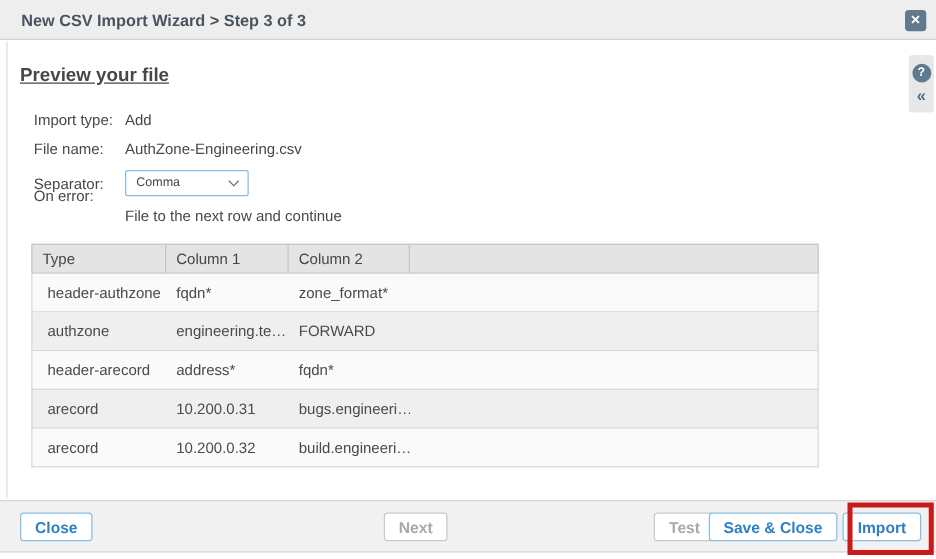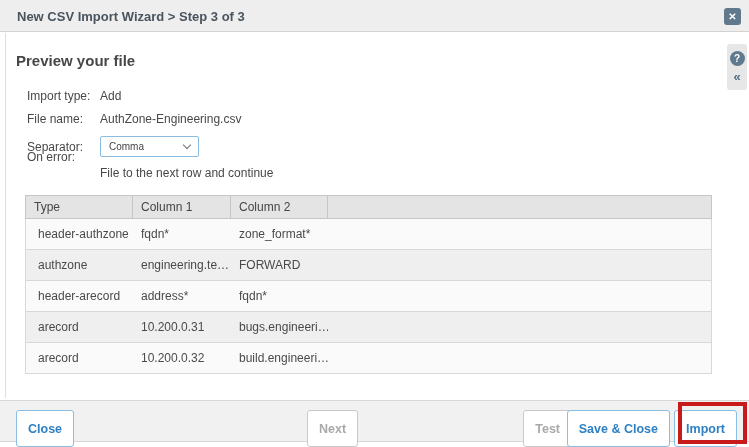--- a/index.html
+++ b/index.html
@@ -13,21 +13,21 @@
     font-weight:bold; color:#4a545e; }
   .close-btn { position:absolute; right:8px; top:8px; width:17px; height:17px;
     background:#61798c; border-radius:3px; color:#ffffff; font-size:10px;
     font-weight:bold; text-align:center; line-height:17px; cursor:pointer; }
 
   
   .content-left-border { position:absolute; left:5px; top:33px; width:1px;
     height:365px; background:#dedede; }
 
   .heading { position:absolute; left:16px; top:52px; font-size:15px;
-    font-weight:bold; color:#474747; }
+    font-weight:bold; color:#474747;text-decoration:underline; }
 
   .field-label { position:absolute; left:27px; font-size:12px; color:#484848; }
   .field-value { position:absolute; left:100px; font-size:12px; color:#484848; }
 
   
   .dropdown { position:absolute; left:100px; top:136px; width:99px; height:21px;
     background:#ffffff; border:1px solid #8abde2; border-radius:2px;
     display:flex; align-items:center; justify-content:space-between;
     padding:0 8px; cursor:pointer; }
   .dropdown-label { font-size:10px; color:#444444; }
@@ -38,42 +38,42 @@
   .side-tools { position:absolute; right:2px; top:44px; width:20px; height:46px;
     background:#e7e7e7; border-radius:3px; display:flex; flex-direction:column;
     align-items:center; justify-content:center; gap:5px; }
   .help-icon { width:15px; height:15px; border-radius:50%; background:#5f7a8e;
     color:#ffffff; font-size:10px; font-weight:bold; text-align:center;
     line-height:15px; cursor:pointer; }
   .collapse-icon { color:#4f6e88; font-size:13px; font-weight:bold;
     line-height:12px; cursor:pointer; }
 
   
-  .grid { position:absolute; left:25px; top:195px; width:687px; }
+  .grid { position:absolute; left:25px; top:195px; width:630px; }
   .grid-header { display:flex; height:24px; background:#e4e4e4;
     border:1px solid #c6c6c6; }
   .gh-cell { font-size:12px; color:#464646; line-height:22px; padding-left:8px;
     border-right:1px solid #c6c6c6; }
   .gh-type { width:107px; } .gh-c1 { width:98px; } .gh-c2 { width:97px; }
   .gh-fill { flex:1; border-right:none; }
   .grid-row { display:flex; height:31px; border-bottom:1px solid #d8d8d8;
     border-left:1px solid #d8d8d8; border-right:1px solid #d8d8d8; }
   .grid-row.odd  { background:#fafafa; }
   .grid-row.even { background:#efefef; }
   .gr-cell { font-size:12px; color:#4a4a4a; line-height:30px; white-space:nowrap;
     overflow:hidden; }
   .gr-type { width:107px; padding-left:12px; }
   .gr-c1 { width:98px; padding-left:8px; }
   .gr-c2 { width:97px; padding-left:8px; }
 
   
   .footer { position:absolute; left:0; bottom:5px; width:749px; height:42px;
     background:#f1f1f1; border-top:1px solid #d8d8d8;
     border-bottom:1px solid #d8d8d8; }
-  .btn { position:absolute; top:9px; height:37px; padding:0 11px;
+  .btn { position:absolute; top:9px; height:23px; padding:0 11px;
     background:#ffffff; border:1px solid #8abde2; border-radius:3px;
     color:#2f80c3; font-size:12.5px; font-weight:bold;
     font-family:"Liberation Sans", sans-serif; cursor:pointer; }
   .btn.disabled { border-color:#c9c9c9; color:#a9a9a9; cursor:default; }
   .btn-close { left:16px; }
   .btn-back  { left:258px;margin-top:44px; }
   .btn-next  { left:307px; }
   .btn-test  { right:177px; }
   .btn-save  { right:79px; }
   .btn-import{ right:12px; }

